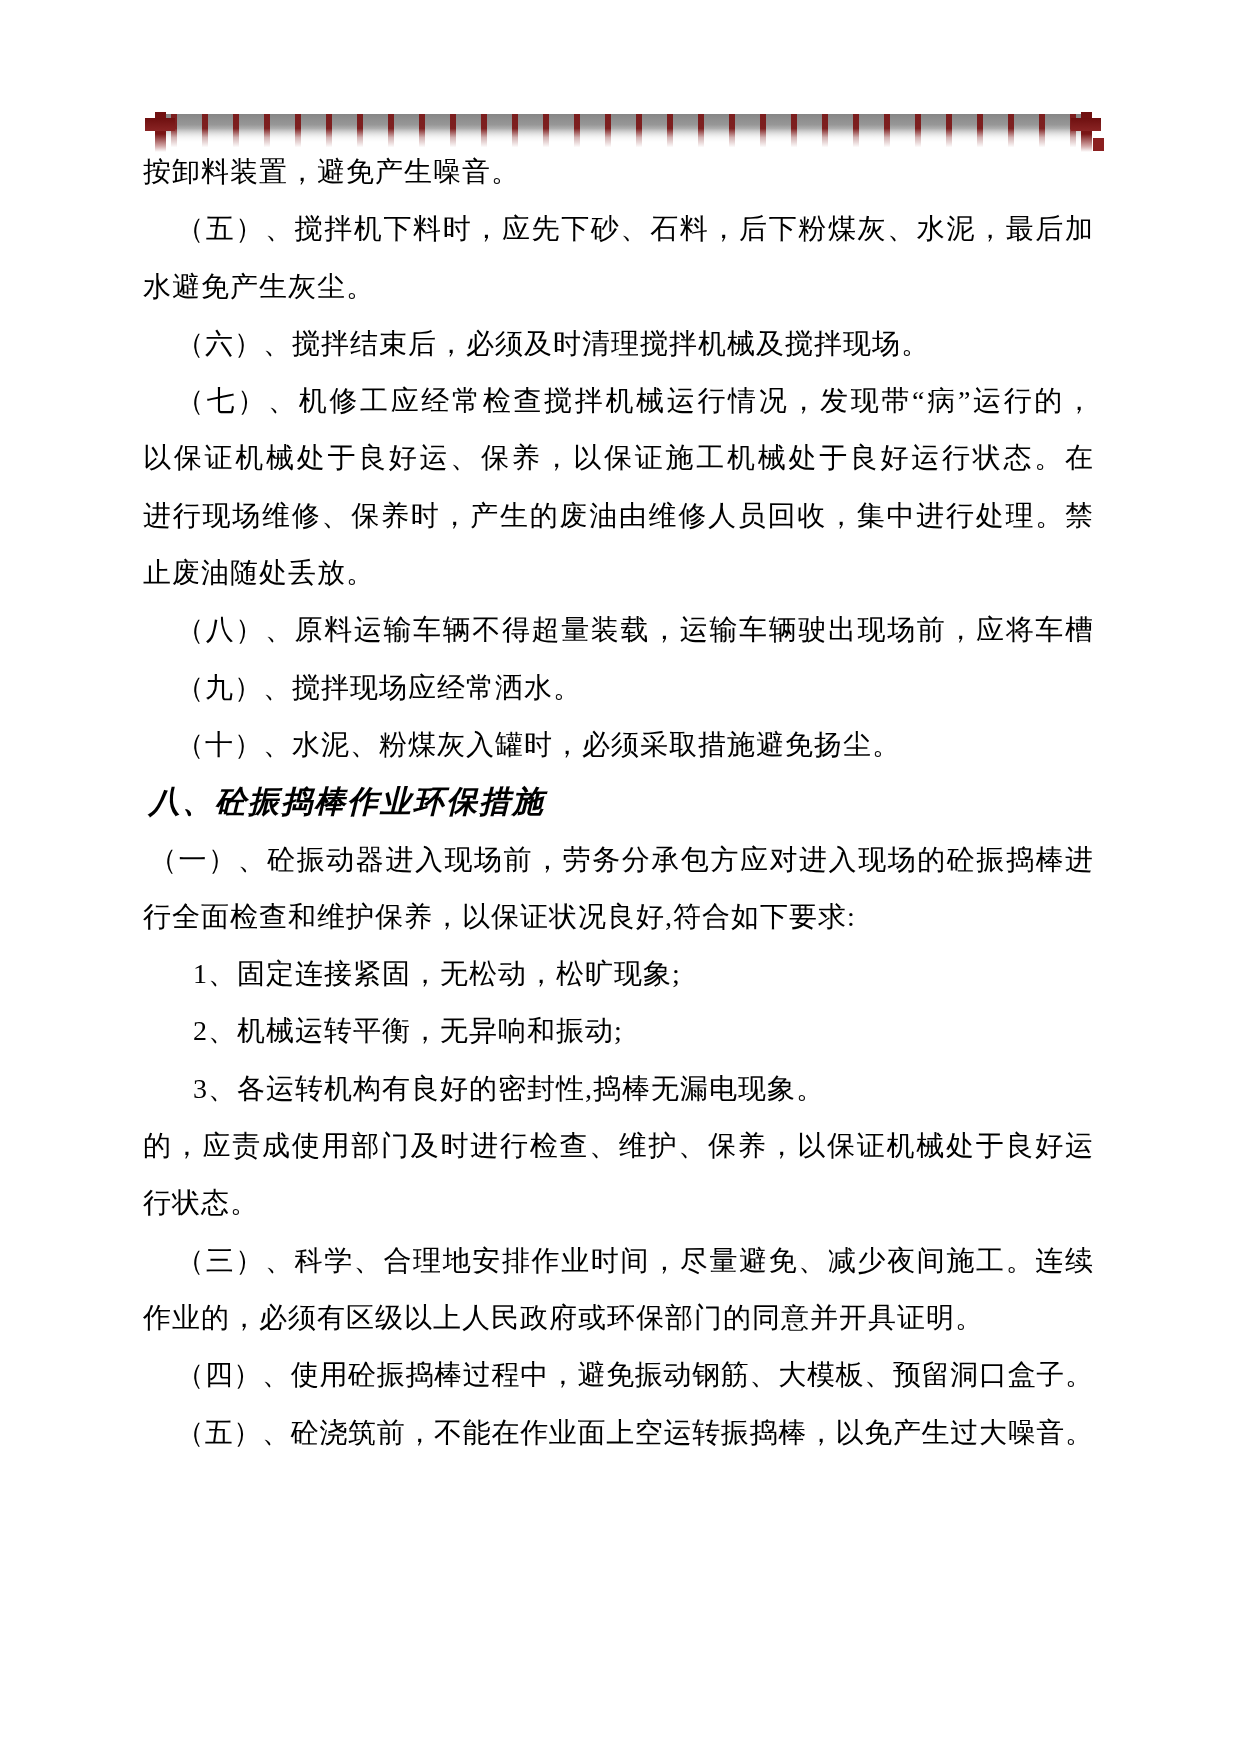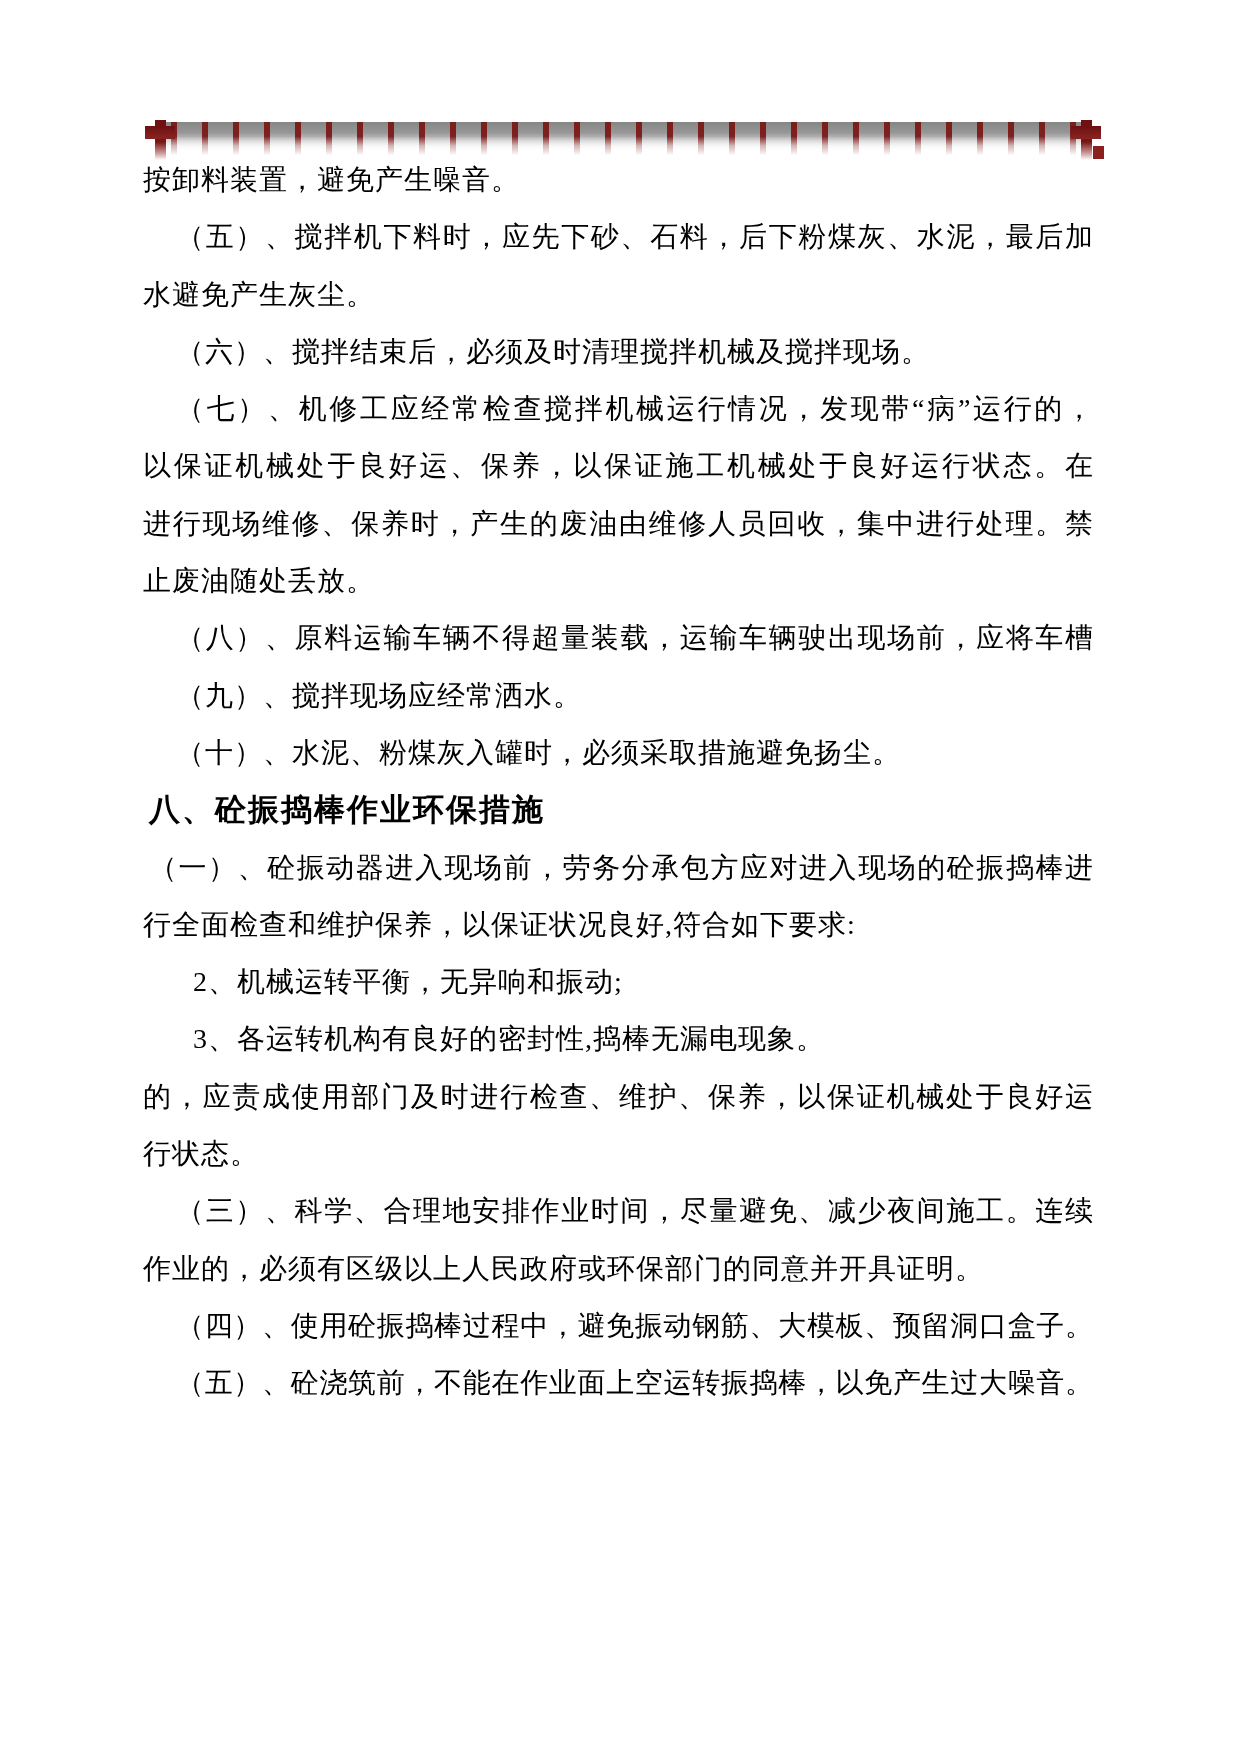--- a/index.html
+++ b/index.html
@@ -5,21 +5,21 @@
   * { margin: 0; padding: 0; box-sizing: border-box; }
   html, body { background: #ffffff; }
   body { font-family: "Liberation Serif", "DejaVu Serif", serif; }
 
   .page {
     position: relative;
     width: 1241px;
     height: 1456px;
     background: #ffffff;
     overflow: hidden;
-    margin: 8px auto;
+    margin: 0 auto;
   }
 
   
   .deco-border {
     position: absolute;
     left: 149px;
     top: 112px;
     width: 946px;
     height: 48px;
   }
@@ -88,20 +88,21 @@
     text-align-last: justify;
     letter-spacing: 0;
   }
   .indent-tiny { padding-left: 6px; }
   .indent-item { padding-left: 33px; }
   .indent-num  { padding-left: 50px; }
   .heading {
     font-weight: 700;
     font-size: 31px;
     letter-spacing: 2px;
+    font-style: italic;
   }
 </style>
 </head>
 <body>
 
 <div class="page">
 
   <div class="deco-border">
     <div class="deco-band"></div>
     <div class="deco-cap left">
@@ -123,20 +124,21 @@
     <div class="line indent-item full">（七）、机修工应经常检查搅拌机械运行情况，发现带“病”运行的，</div>
     <div class="line full">以保证机械处于良好运、保养，以保证施工机械处于良好运行状态。在</div>
     <div class="line full">进行现场维修、保养时，产生的废油由维修人员回收，集中进行处理。禁</div>
     <div class="line">止废油随处丢放。</div>
     <div class="line indent-item full">（八）、原料运输车辆不得超量装载，运输车辆驶出现场前，应将车槽</div>
     <div class="line indent-item">（九）、搅拌现场应经常洒水。</div>
     <div class="line indent-item">（十）、水泥、粉煤灰入罐时，必须采取措施避免扬尘。</div>
     <div class="line indent-tiny heading">八、砼振捣棒作业环保措施</div>
     <div class="line indent-tiny full">（一）、砼振动器进入现场前，劳务分承包方应对进入现场的砼振捣棒进</div>
     <div class="line">行全面检查和维护保养，以保证状况良好,符合如下要求:</div>
+    <div class="line indent-num">1、固定连接紧固，无松动，松旷现象;</div>
     <div class="line indent-num">2、机械运转平衡，无异响和振动;</div>
     <div class="line indent-num">3、各运转机构有良好的密封性,捣棒无漏电现象。</div>
     <div class="line full">的，应责成使用部门及时进行检查、维护、保养，以保证机械处于良好运</div>
     <div class="line">行状态。</div>
     <div class="line indent-item full">（三）、科学、合理地安排作业时间，尽量避免、减少夜间施工。连续</div>
     <div class="line">作业的，必须有区级以上人民政府或环保部门的同意并开具证明。</div>
     <div class="line indent-item full">（四）、使用砼振捣棒过程中，避免振动钢筋、大模板、预留洞口盒子。</div>
     <div class="line indent-item full">（五）、砼浇筑前，不能在作业面上空运转振捣棒，以免产生过大噪音。</div>
   </div>
 

